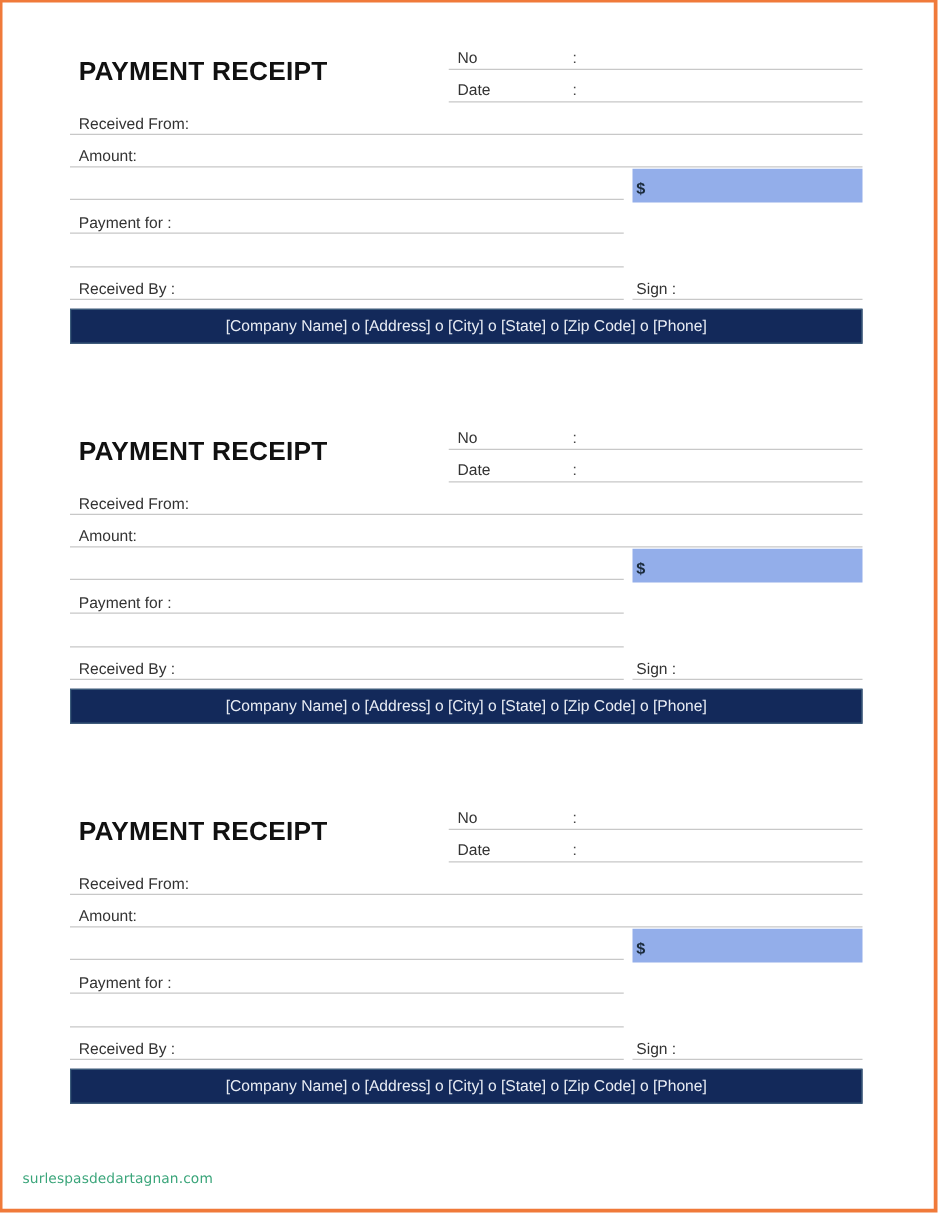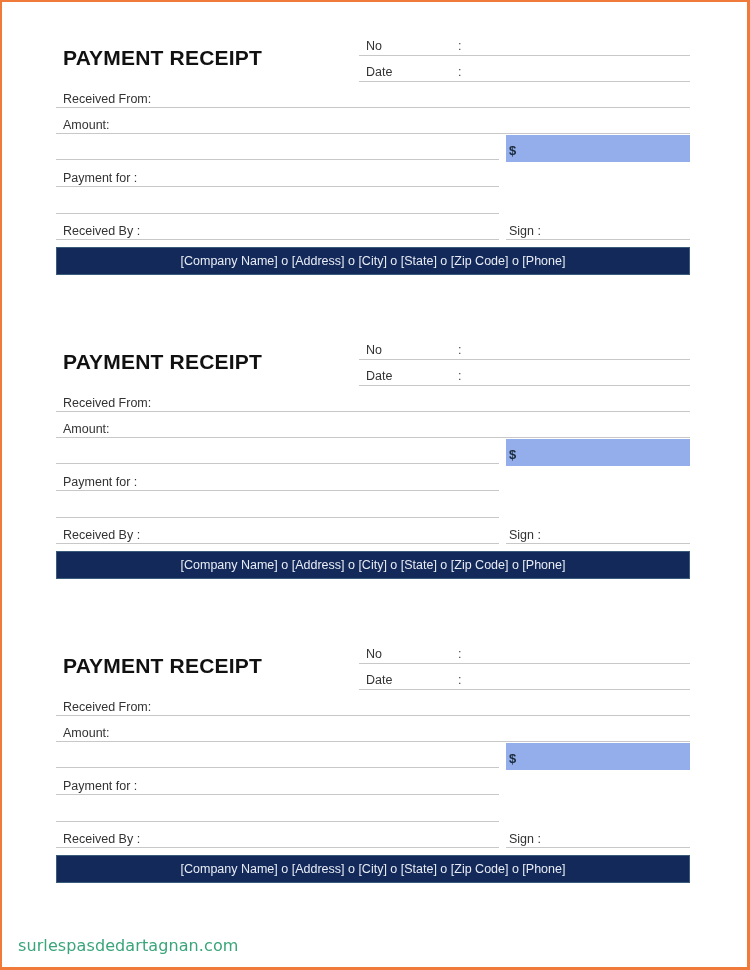--- a/index.html
+++ b/index.html
@@ -30,21 +30,21 @@
     position: absolute; left: 3px; top: 8px; font-size: 13px; font-weight: bold; color: #1a2a3a;
   }
   .footer-bar {
     position: absolute; left: 56px; top: 221px; width: 634px; height: 28px;
     background: #13295a; border: 1px solid #3b5b7a; box-sizing: border-box;
     display: flex; align-items: center; justify-content: center;
   }
   .footer-text { color: #e8ecf4; font-size: 12.5px; }
   .field { cursor: text; }
   .watermark {
-    position: absolute; left: 18px; top: 936px; font-size: 16px; color: #3aa57a;
+    position: absolute; left: 18px; top: 936px; font-size: 11px; color: #3aa57a;
     font-family: "DejaVu Sans", sans-serif; letter-spacing: 0.1px;
   }
 </style>
 </head>
 <body>
 
 <div class="frame"></div>
 
 <div class="receipt" style="top:26px;">
   <div class="title">PAYMENT RECEIPT</div>

